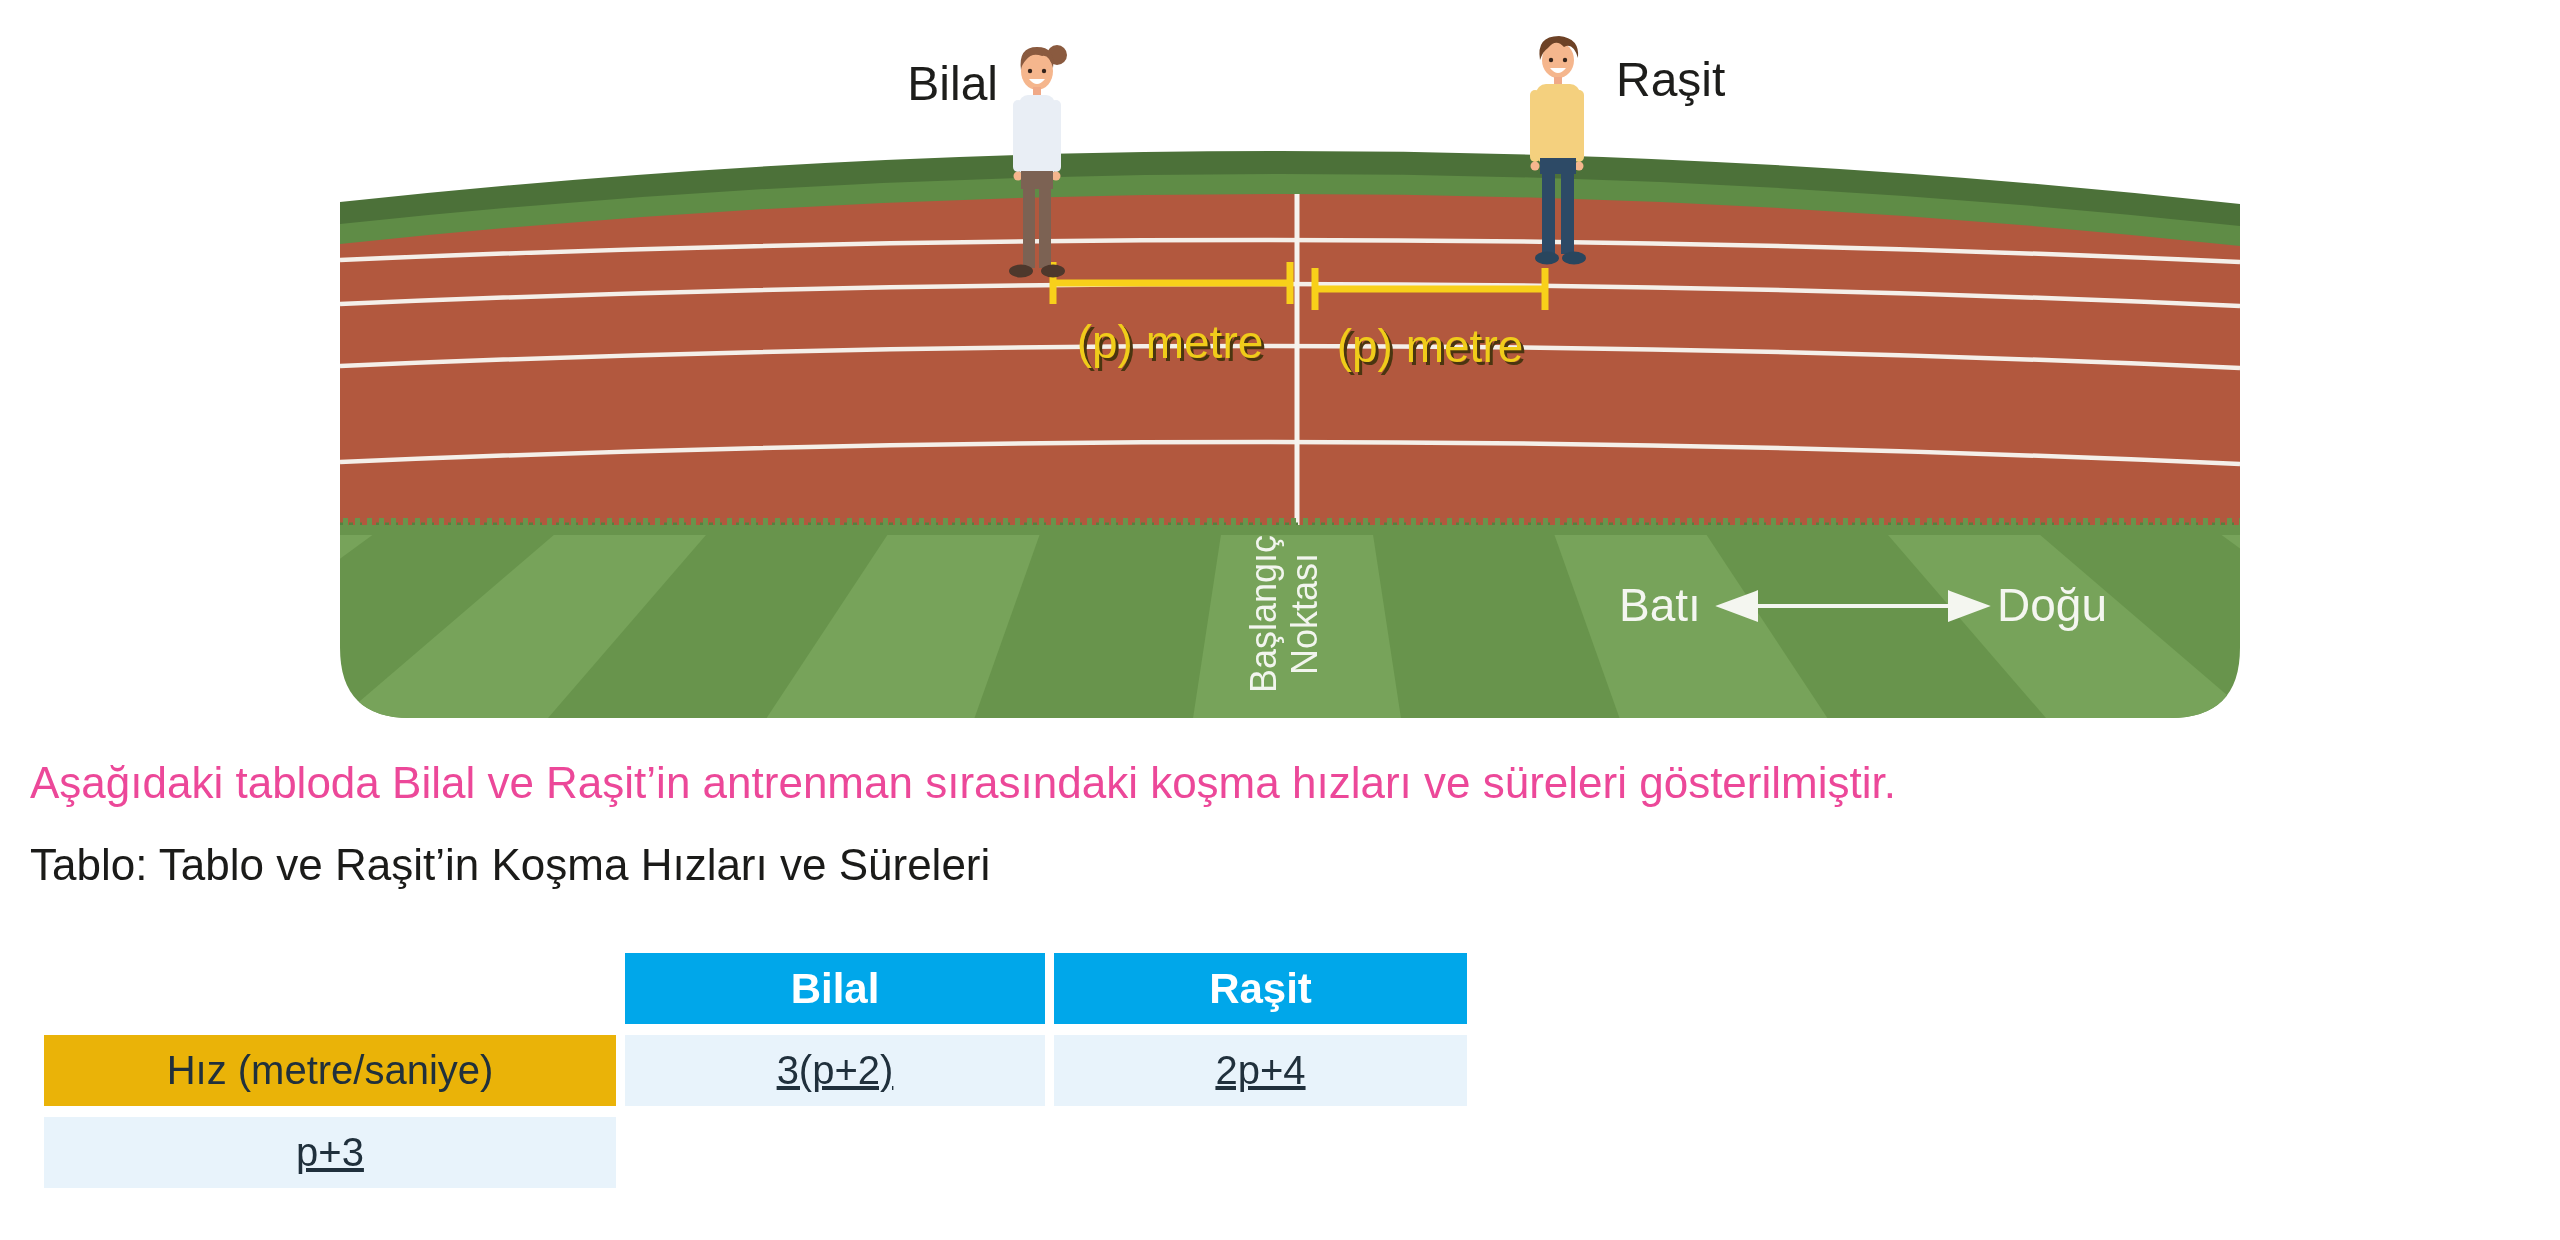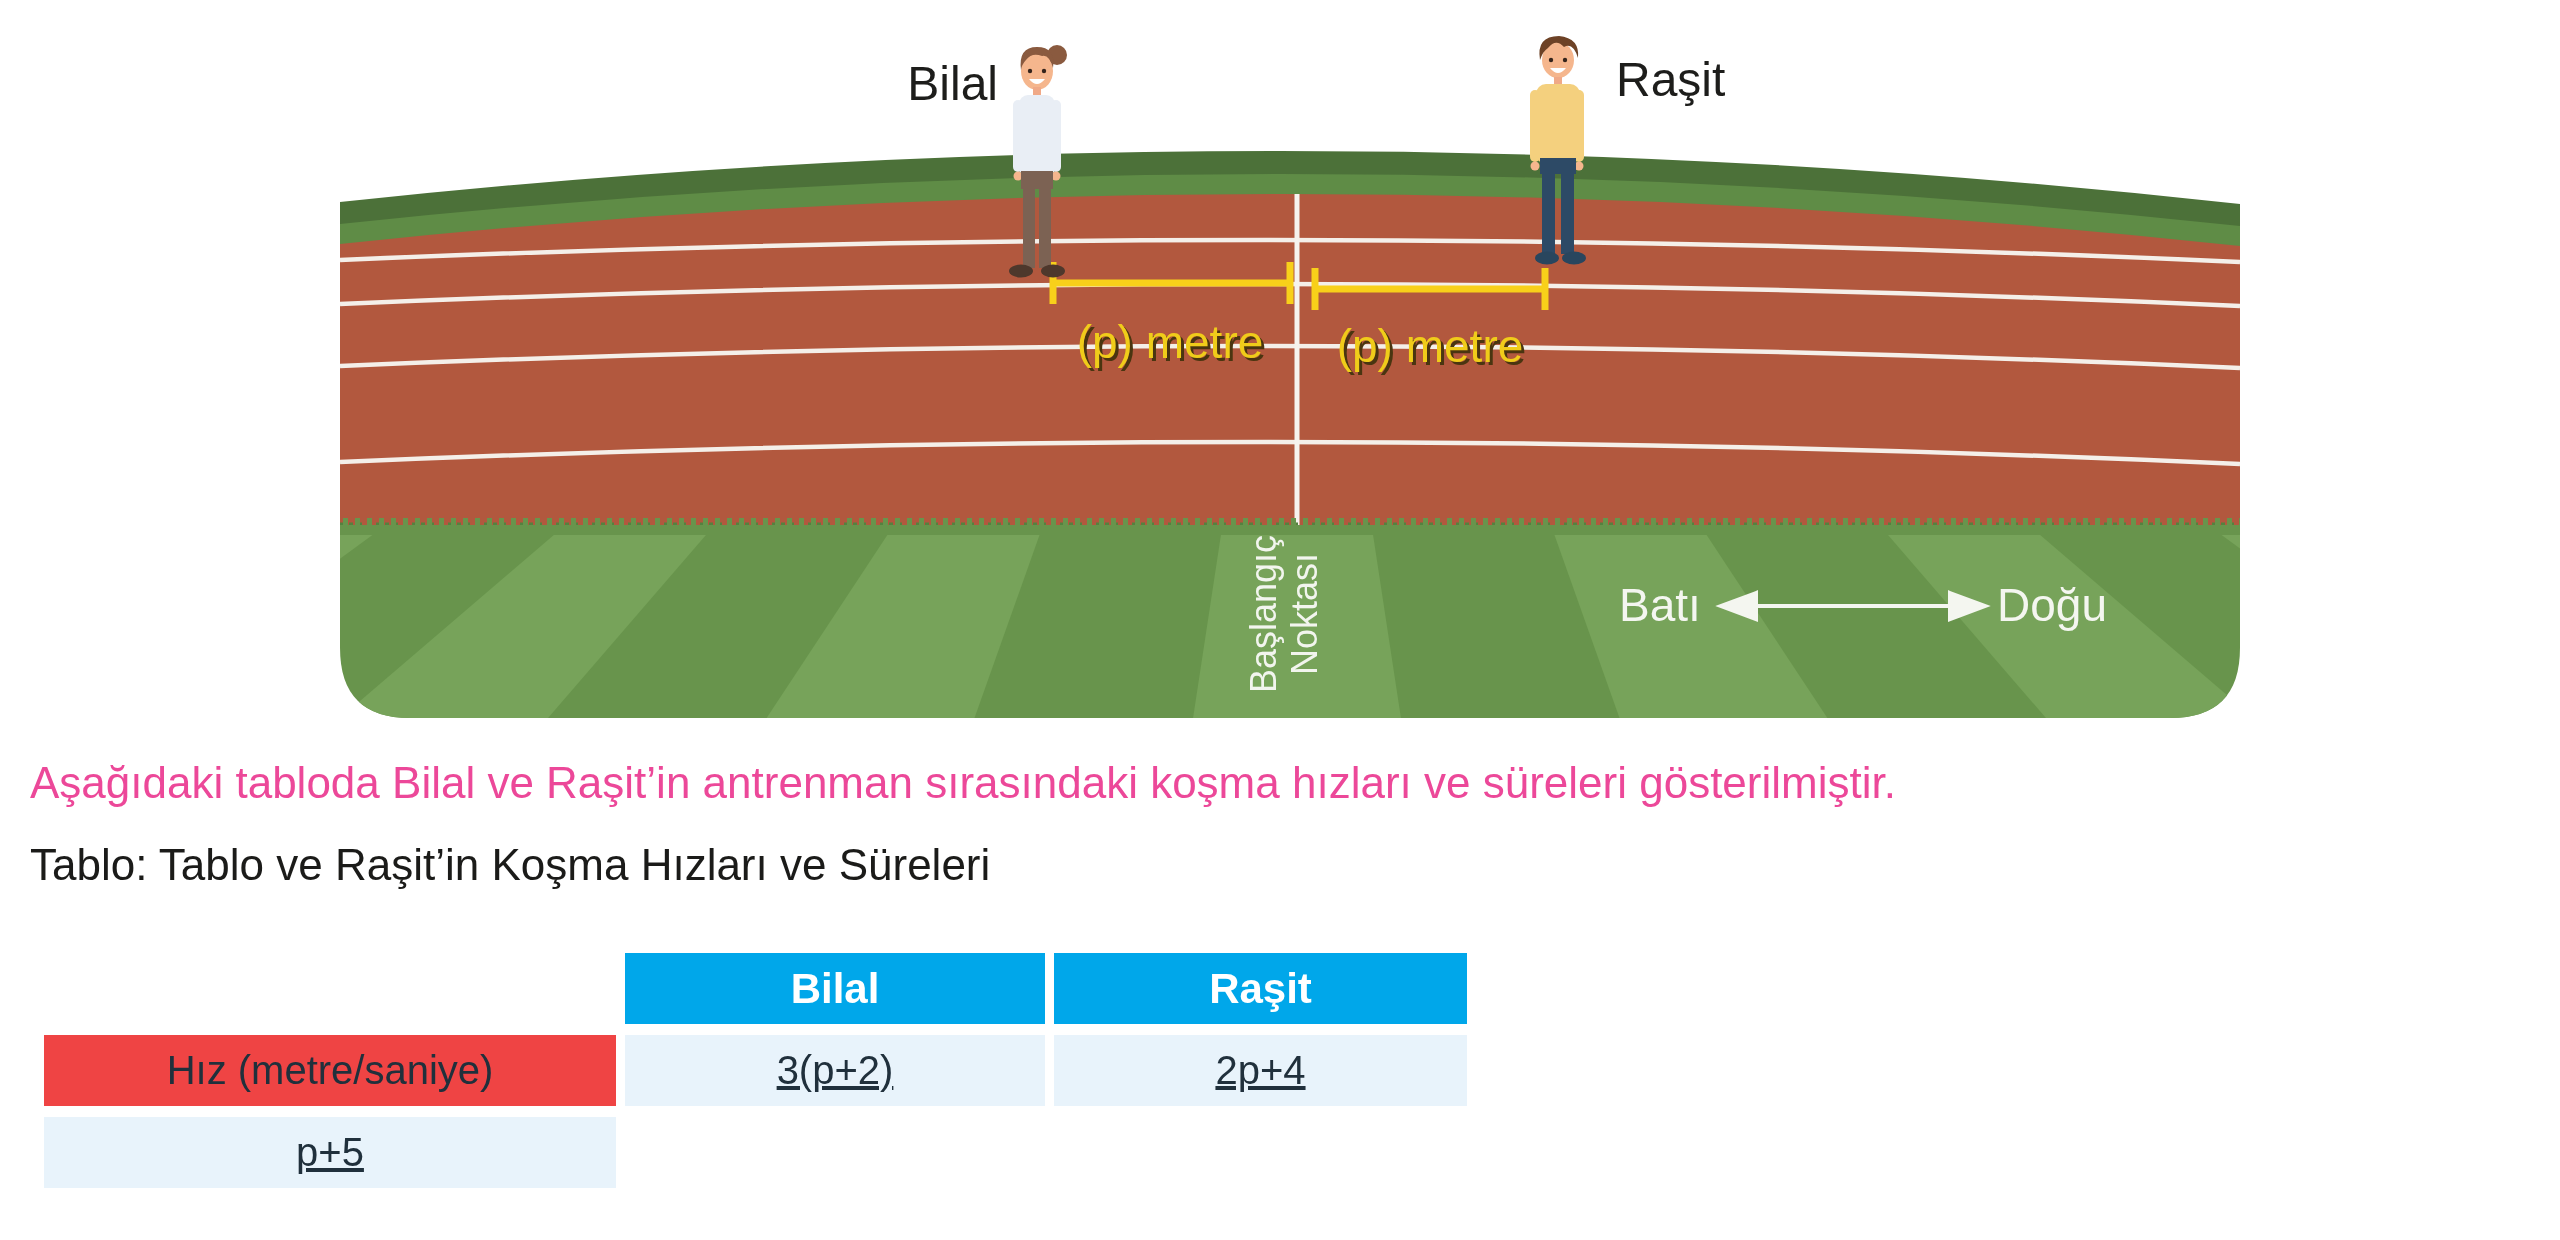--- a/index.html
+++ b/index.html
@@ -32,21 +32,21 @@
     display:grid;
     grid-template-columns:572px 420px 413px;
     grid-auto-rows:71px;
     column-gap:9px; row-gap:11px;
   }
   .cell{
     display:flex; align-items:center; justify-content:center;
     font-size:40px; color:#20303c;
   }
   .th{background:#00a7ea; color:#ffffff; font-weight:bold; font-size:42px;}
-  .rowlabel{background:#ef4444;}
+  .rowlabel{background:#eab308;}
   .val{background:#e8f3fb;text-decoration:underline;}
   .blank{background:transparent;}
 </style>
 </head>
 <body>
 
 <div class="canvas">
 
   <svg class="abs field-svg" width="1900" height="585" viewBox="0 0 1900 585">
     <defs>
@@ -178,16 +178,16 @@
 
   <div class="abs exam-table">
     <div class="cell blank"></div>
     <div class="cell th">Bilal</div>
     <div class="cell th">Raşit</div>
 
     <div class="cell rowlabel">Hız (metre/saniye)</div>
     <div class="cell val">3(p+2)</div>
     <div class="cell val">2p+4</div>
 
-    <div class="cell val">p+5</div>
+    <div class="cell val">p+3</div>
   </div>
 
 </div>
 
 </body></html>

